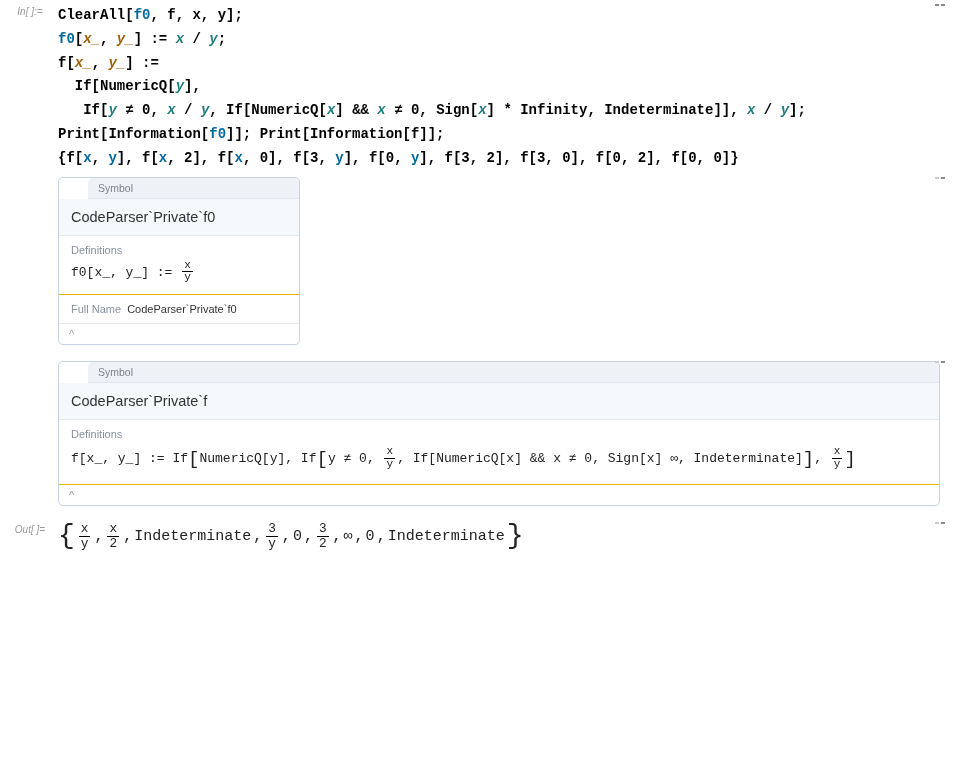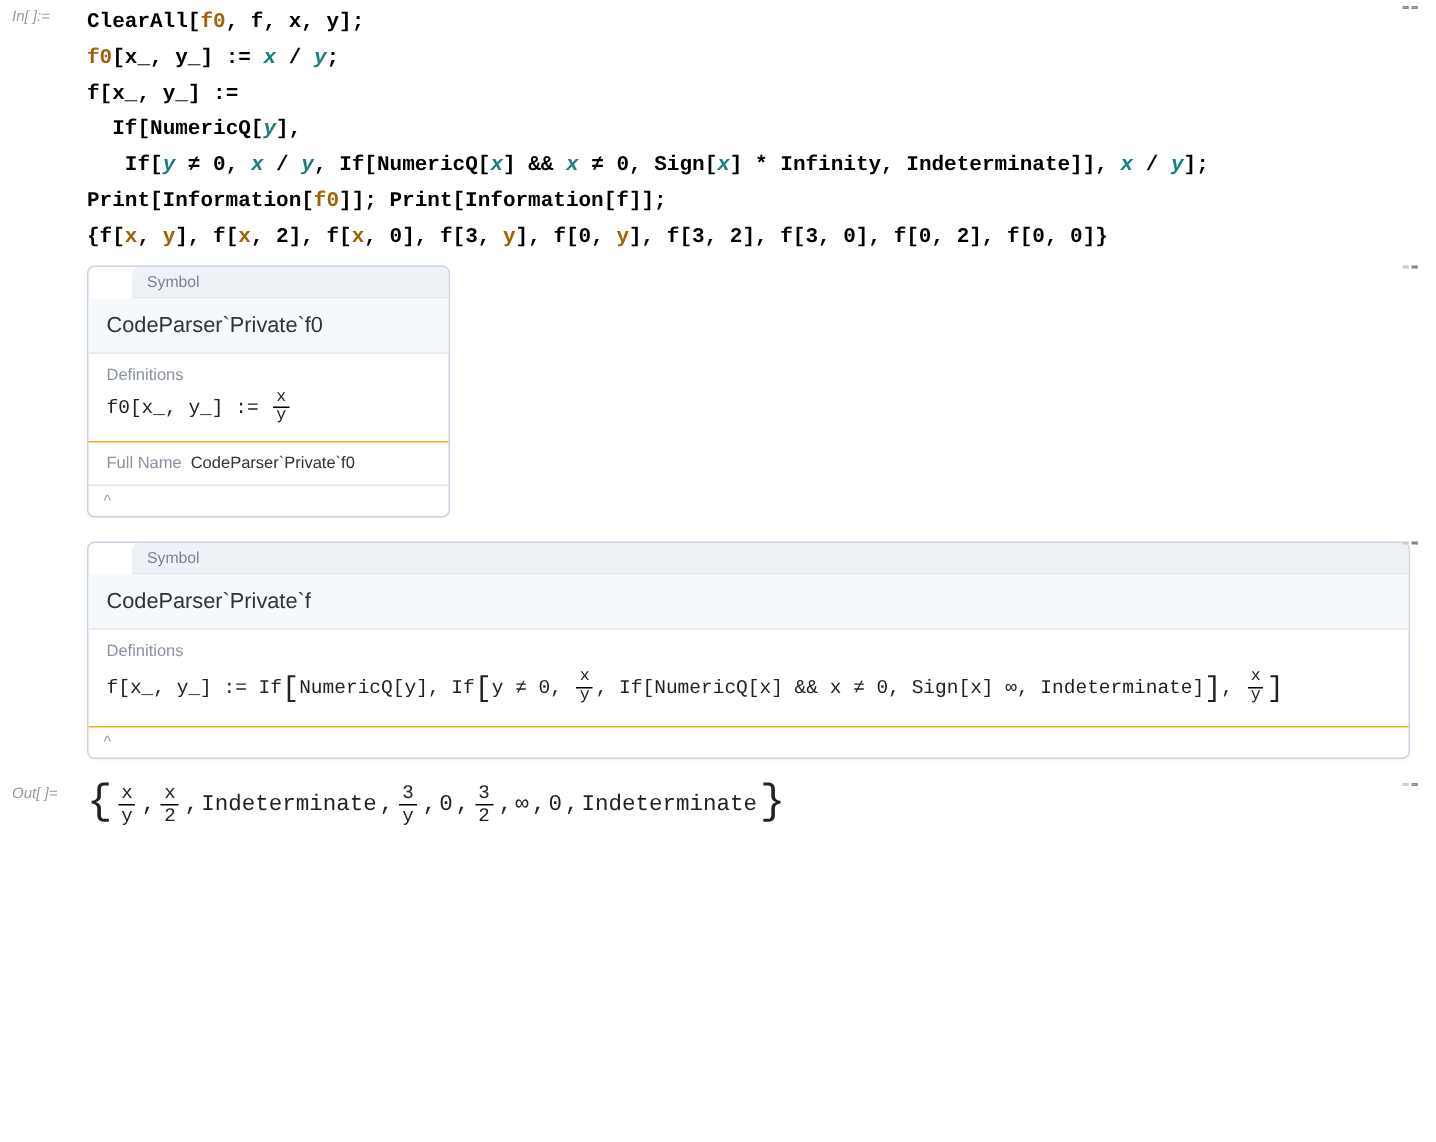--- a/index.html
+++ b/index.html
@@ -13,21 +13,21 @@
     box-sizing: border-box;
   }
   .cell-row {
     display: flex;
     align-items: flex-start;
     margin-bottom: 6px;
   }
   .cell-label {
     width: 44px;
     flex-shrink: 0;
-    text-align: left;
+    text-align: center;
     padding-right: 6px;
     padding-top: 2px;
     font-size: 10px;
     color: #9a9a9a;
     font-style: italic;
     font-family: Arial, sans-serif;
   }
   .cell-content {
     flex: 1;
     min-width: 0;
@@ -47,22 +47,22 @@
     align-self: stretch;
   }
   .bracket.light { border-color: #ccc; }
   .code {
     font-family: Consolas, "Courier New", monospace;
     font-size: 14px;
     font-weight: 600;
     line-height: 1.7;
     white-space: pre-wrap;
   }
-  .k-blue { color: #a16207; }
-  .k-green { color: #000000; }
+  .k-blue { color: #0369a1; }
+  .k-green { color: #a16207; font-style: italic; }
   .k-teal { color: #1e7e7e; font-style: italic; }
   .panel {
     border: 1px solid #c8d4e3;
     border-radius: 5px;
     background: #fff;
     margin-bottom: 10px;
     box-shadow: 0 1px 2px rgba(0,0,0,0.03);
   }
   .panel.narrow { width: 240px; }
   .panel.wide { width: 880px; }

